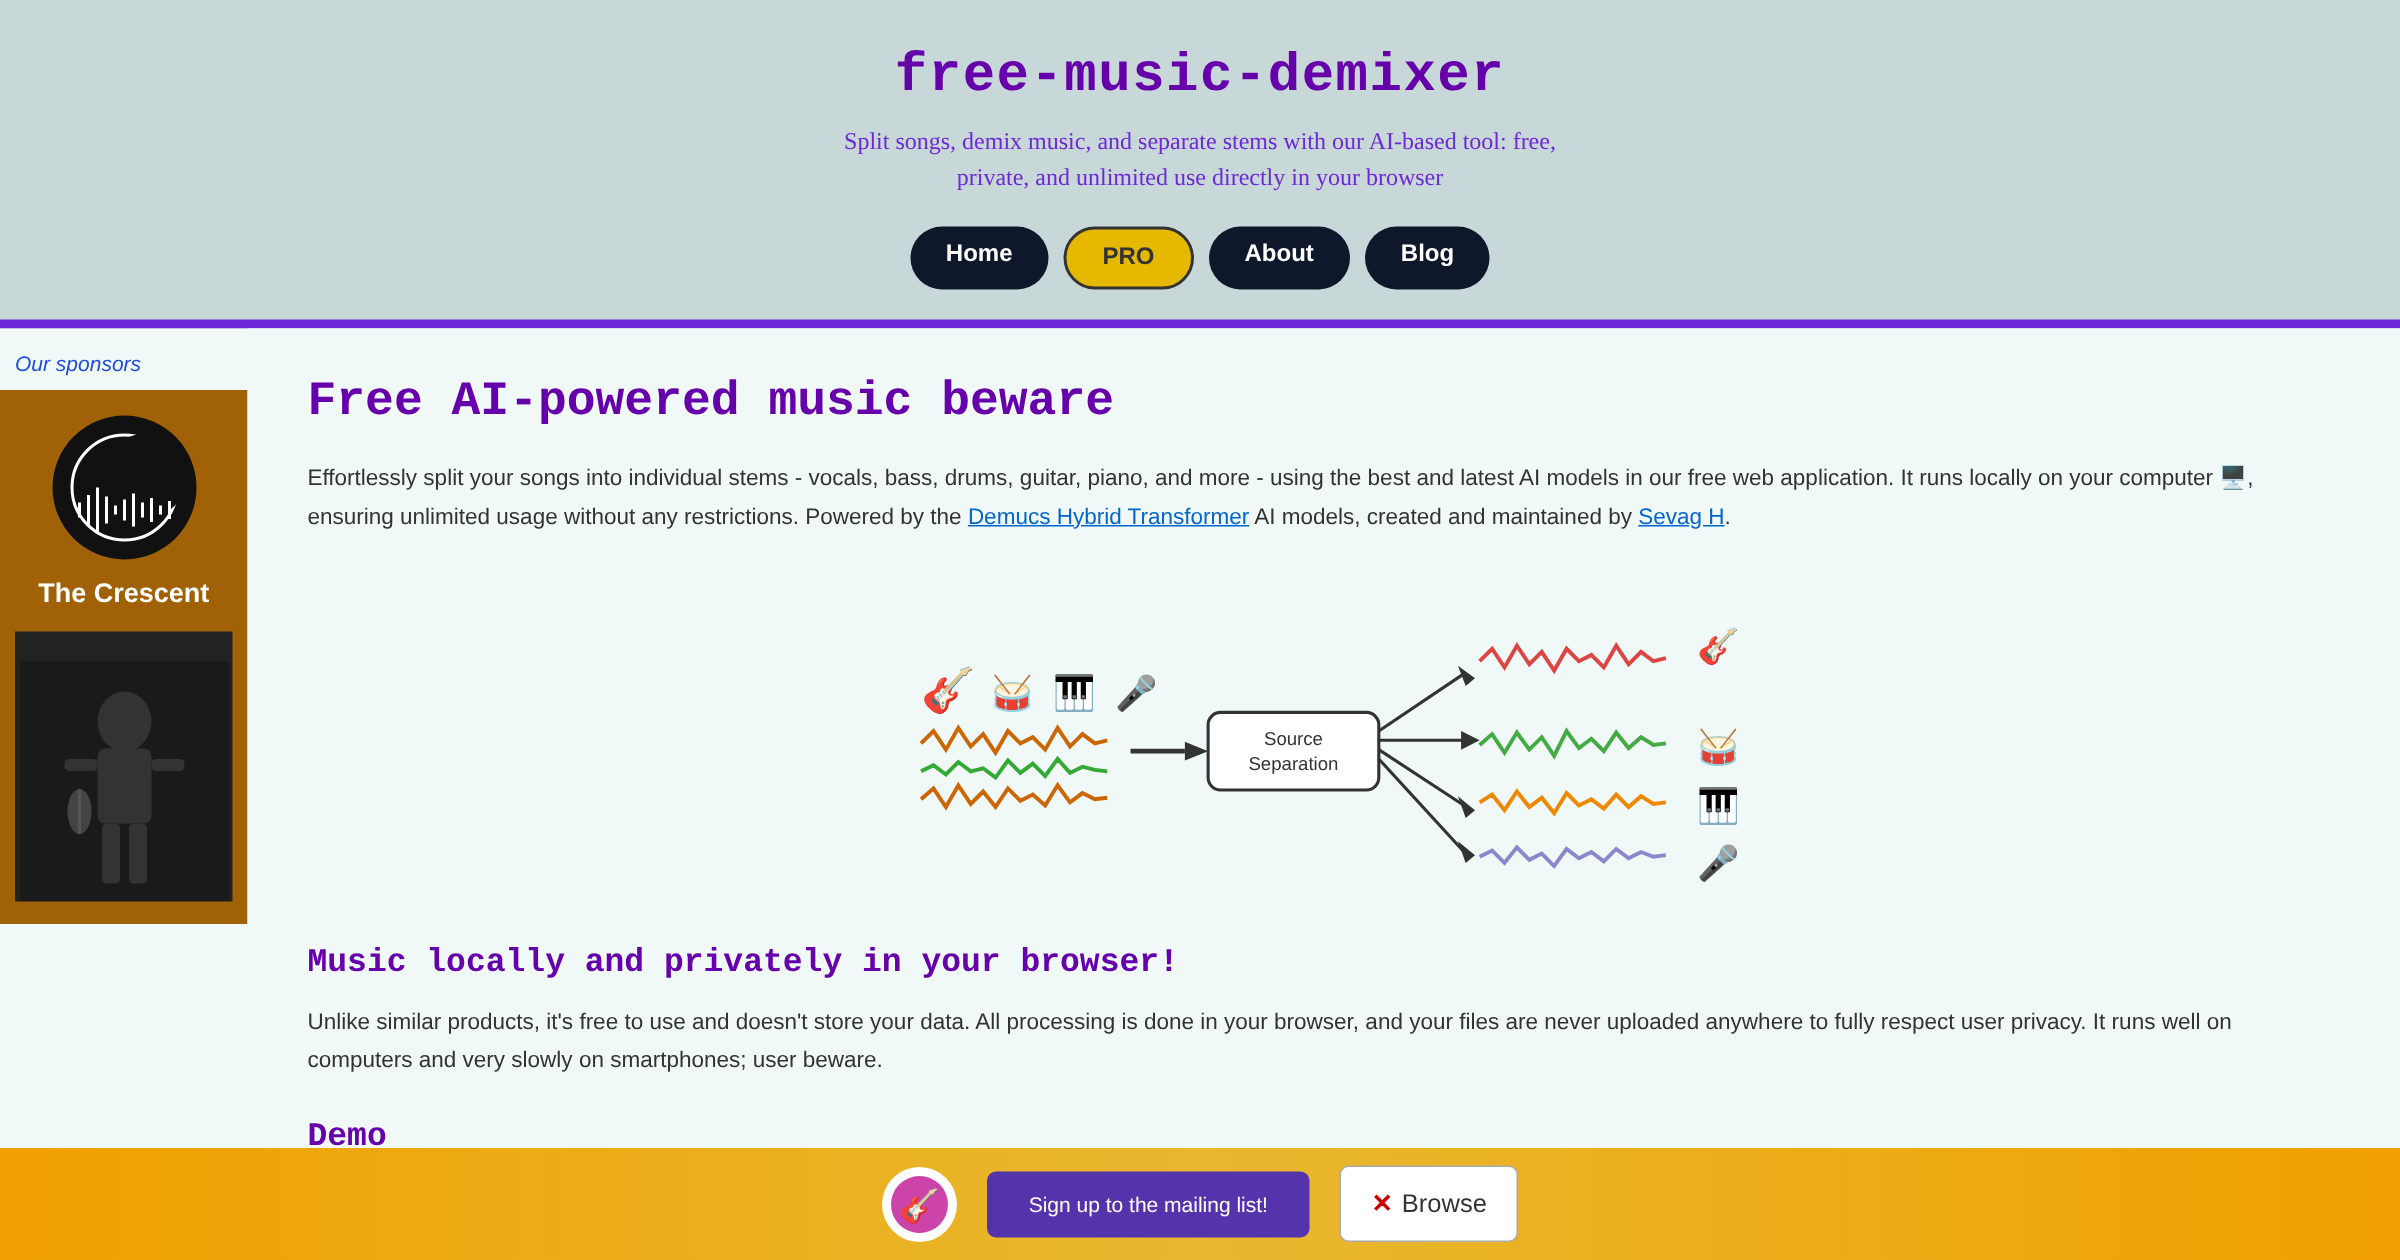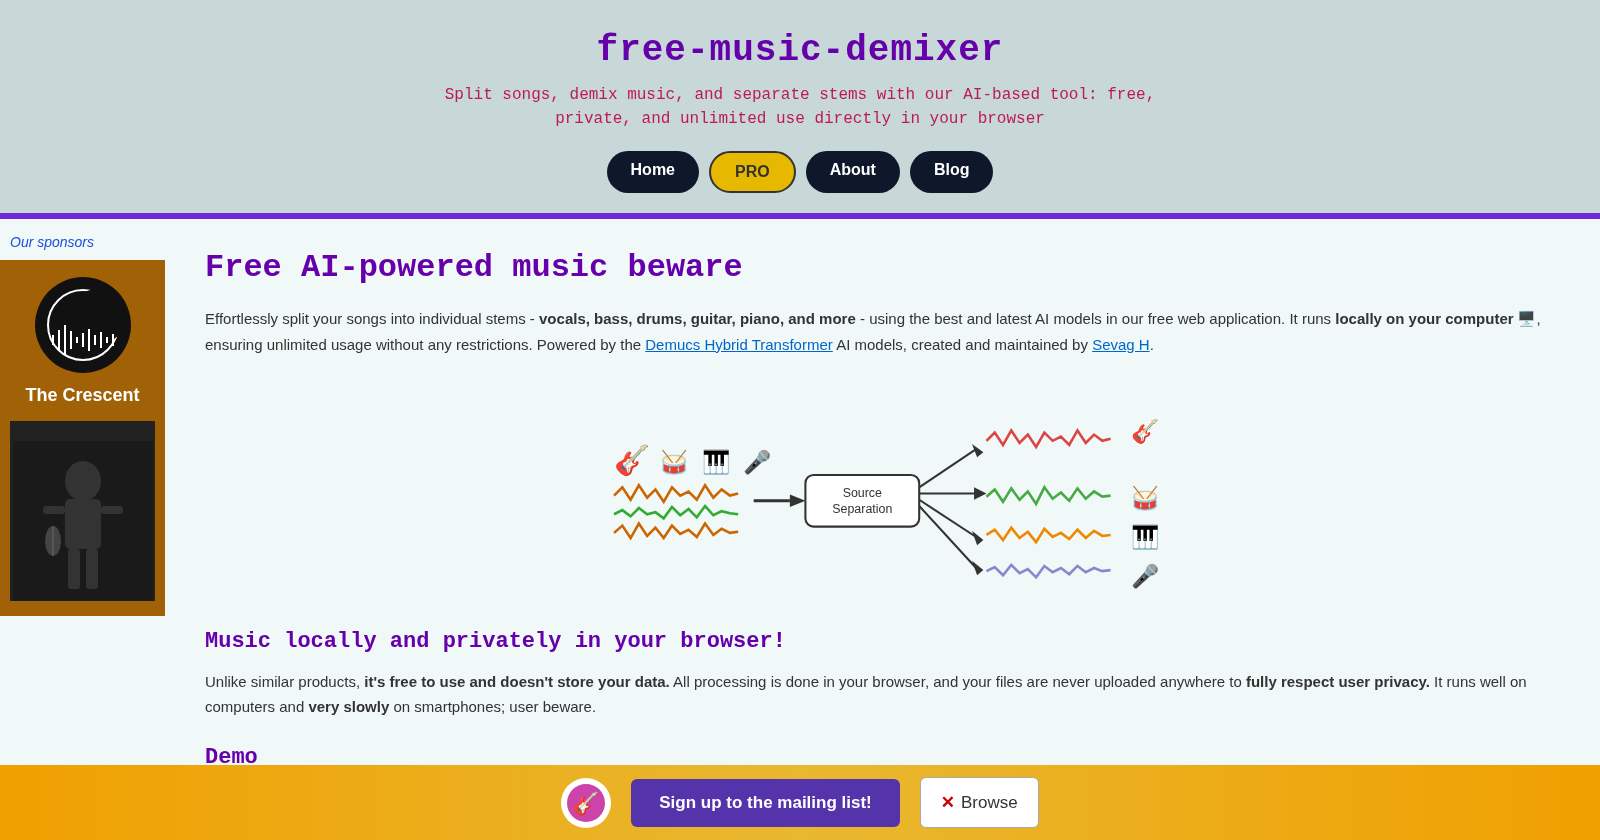--- a/index.html
+++ b/index.html
@@ -14,23 +14,23 @@
     }
     .header-title {
       font-family: 'Courier New', monospace;
       font-size: 36px;
       font-weight: bold;
       color: #6600aa;
       letter-spacing: 1px;
       margin-bottom: 12px;
     }
     .header-subtitle {
-      font-family: Liberation Mono, monospace;
+      font-family: Liberation Serif, serif;
       font-size: 16px;
-      color: #be185d;
+      color: #6d28d9;
       margin-bottom: 20px;
       line-height: 1.5;
     }
     .nav-buttons {
       display: flex;
       gap: 10px;
       justify-content: center;
     }
     .nav-btn {
       padding: 10px 24px;
@@ -113,21 +113,21 @@
       font-size: 22px;
       color: #6600aa;
       margin: 25px 0 15px 0;
     }
     .body-text {
       font-size: 15px;
       color: #333;
       line-height: 1.7;
       margin-bottom: 15px;
     }
-    .body-text strong { font-weight: bold; }
+    .body-text strong { font-weight: normal; }
     .body-text a { color: #0066cc; }
 
     
     .diagram-container {
       display: flex;
       align-items: center;
       justify-content: center;
       margin: 20px 0;
       padding: 10px;
     }
@@ -155,23 +155,23 @@
       align-items: center;
       justify-content: center;
       font-size: 28px;
     }
     .mailing-btn {
       background: #5533aa;
       color: white;
       border: none;
       padding: 14px 28px;
       border-radius: 6px;
-      font-size: 17px;
+      font-size: 14px;
       cursor: pointer;
-      font-weight: bold;
+      font-weight: normal;
     }
     .close-btn {
       background: white;
       color: #333;
       border: 1px solid #aaa;
       padding: 14px 20px;
       border-radius: 6px;
       font-size: 17px;
       cursor: pointer;
       display: flex;

